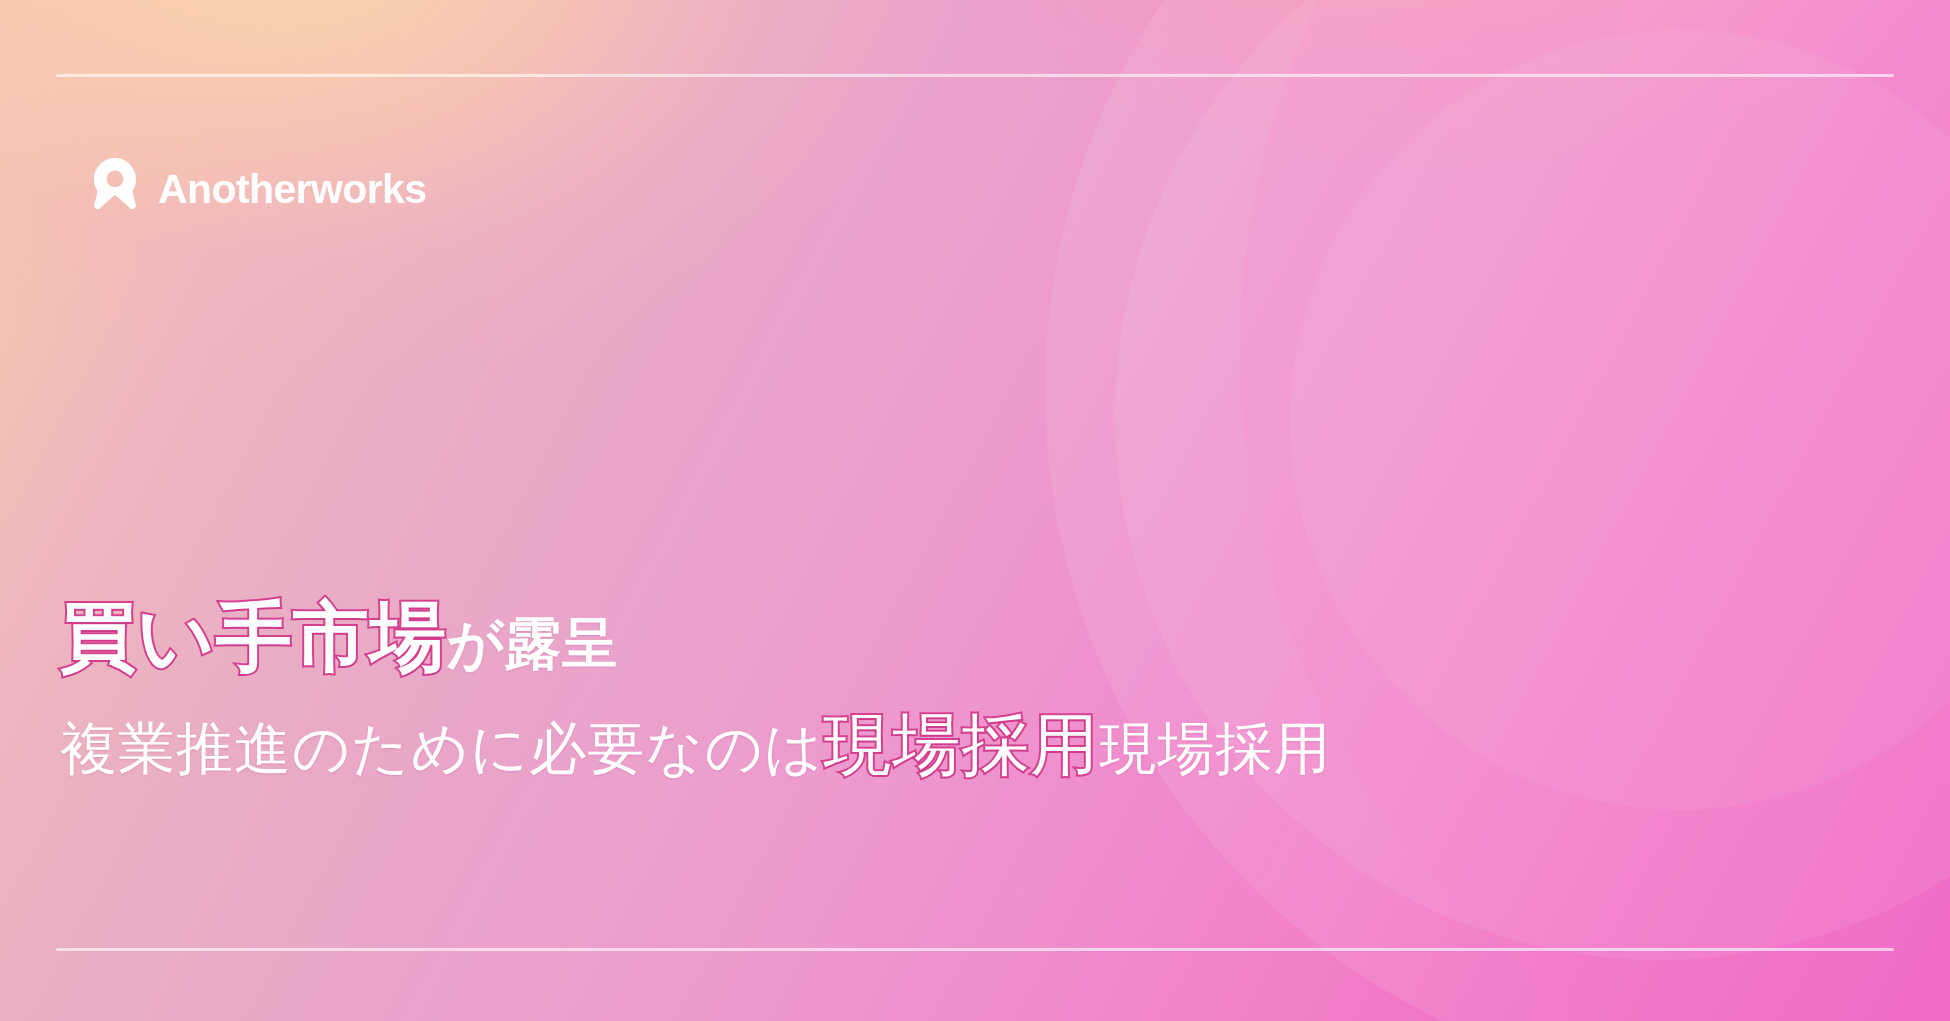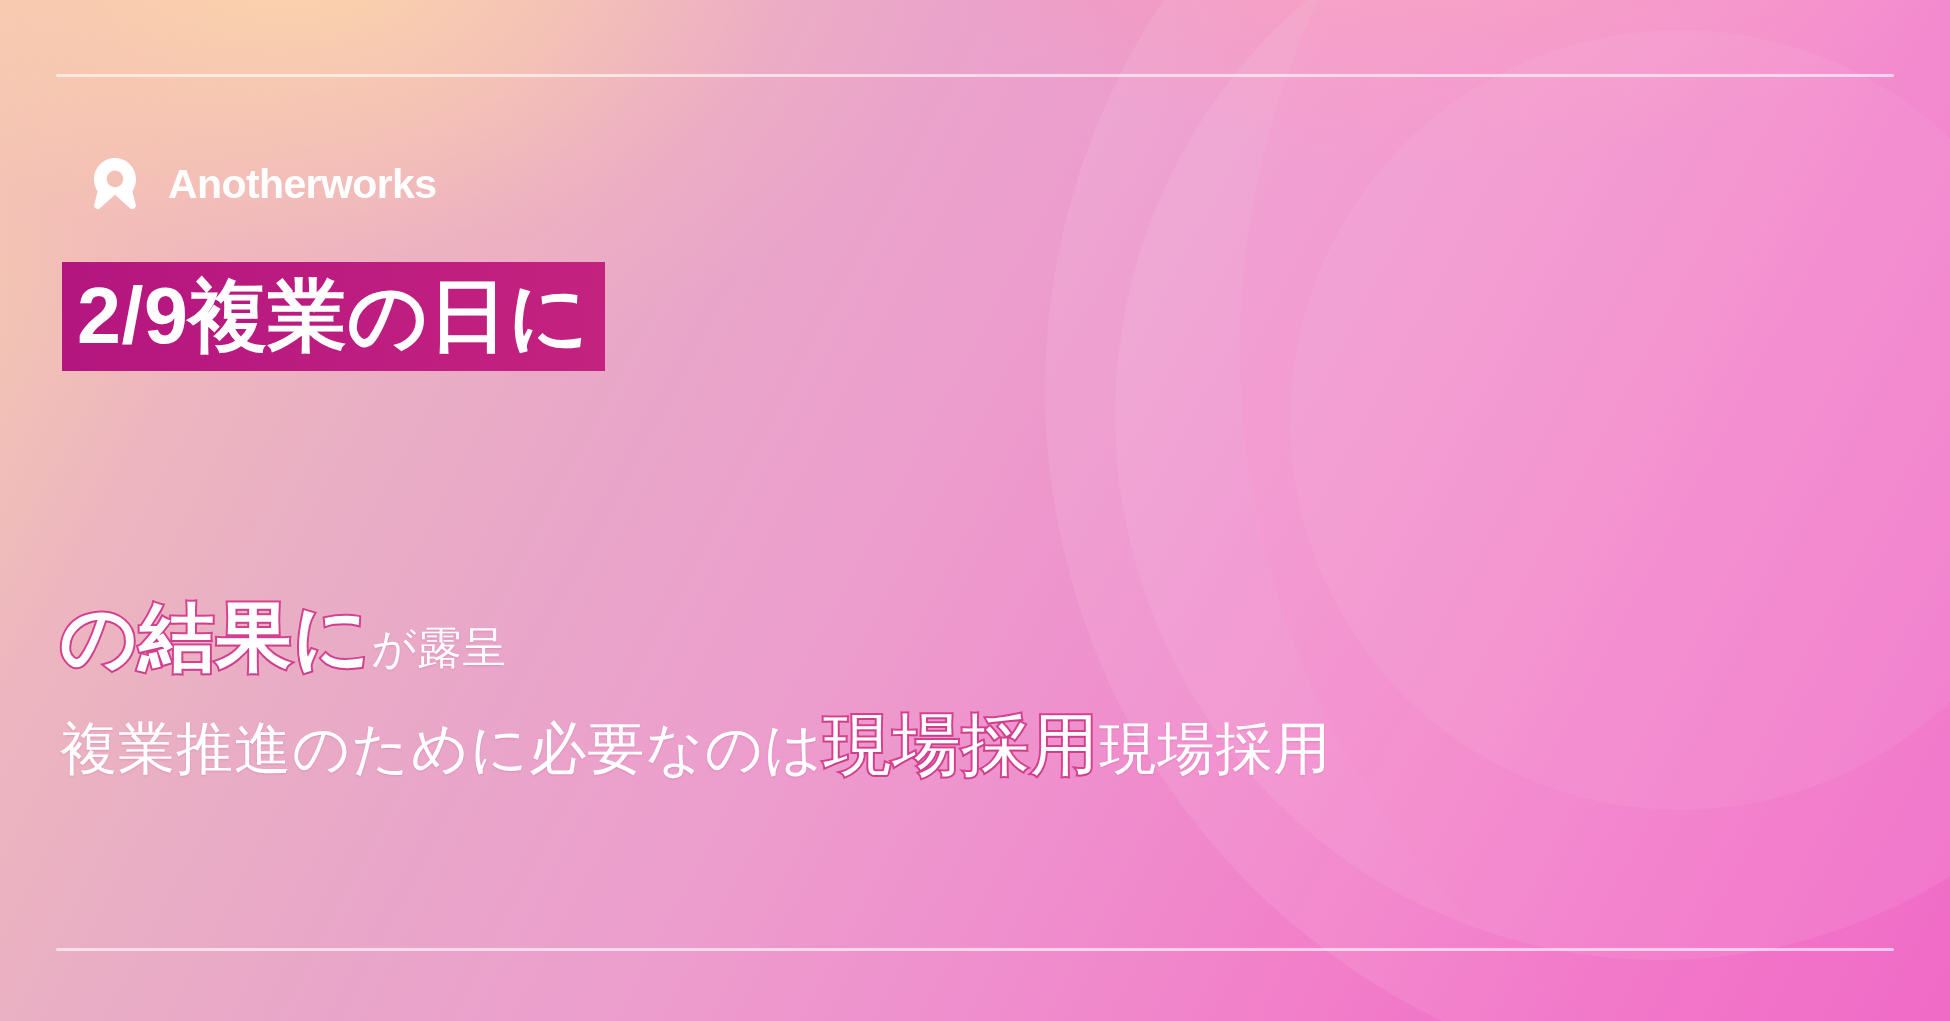--- a/index.html
+++ b/index.html
@@ -93,22 +93,22 @@
   }
   .rule-top { top: 74px; }
   .rule-bottom { top: 948px; }
 
   
   .logo {
     position: absolute;
     left: 92px;
     top: 158px;
     display: flex;
-    align-items: center;
-    gap: 30px;
+    align-items: flex-end;
+    gap: 20px;
   }
   .logo-mark { width: 46px; height: 52px; display: block; }
   .logo-text {
     color: #ffffff;
     font-size: 41px;
     font-weight: bold;
     letter-spacing: -0.6px;
     line-height: 1;
     white-space: nowrap;
   }
@@ -156,22 +156,22 @@
     color: #ffffff;
     font-size: 76px;
     font-weight: bold;
     letter-spacing: 1px;
     -webkit-text-stroke: 4px #d6408f;
     paint-order: stroke fill;
     text-shadow: 0 2px 0 rgba(190, 50, 130, 0.25);
   }
   .sub-light {
     color: #ffffff;
-    font-size: 44px;
-    font-weight: normal;
+    font-size: 56px;
+    font-weight: bold;
     letter-spacing: 1px;
     text-shadow: 0 1px 2px rgba(185, 60, 135, 0.22);
   }
   .sub-line-2 { margin-top: 22px; }
   .sub-light-2 {
     color: #ffffff;
     font-size: 57px;
     font-weight: normal;
     letter-spacing: 1px;
     text-shadow: 0 1px 2px rgba(185, 60, 135, 0.22);
@@ -207,25 +207,24 @@
   <div class="logo">
     <span class="logo-mark-wrap">
       <svg class="logo-mark" viewBox="0 0 46 52" xmlns="http://www.w3.org/2000/svg" aria-hidden="true">
         <path fill="#ffffff" d="M23 0C11.4 0 2 9.5 2 21.3c0 4.6 1.3 8.3 3.6 12.1L2.3 46.6c-.9 3.4 3 5.9 5.6 3.6L23 36.8l15.1 13.4c2.6 2.3 6.5-.2 5.6-3.6l-3.3-13.2c2.3-3.8 3.6-7.5 3.6-12.1C44 9.5 34.6 0 23 0zm0 12.4c4.6 0 8.3 3.8 8.3 8.4S27.6 29.2 23 29.2s-8.3-3.8-8.3-8.4 3.7-8.4 8.3-8.4z"></path>
       </svg>
     </span>
     <span class="logo-text">Anotherworks</span>
   </div>
 
   <div class="headline">
-    <div class="band band-1">2/9複業の日に</div>
   </div>
 
   <div class="subtitle">
     <div class="sub-line sub-line-1">
-      <span class="sub-strong">の結果に</span><span class="sub-light">が露呈</span>
+      <span class="sub-strong">買い手市場</span><span class="sub-light">が露呈</span>
     </div>
     <div class="sub-line sub-line-2">
       <span class="sub-light-2">複業推進のために必要なのは</span><span class="sub-strong-2">現場採用</span><span class="sub-light-2">現場採用</span>
     </div>
   </div>
 
 </div>
 
 </body></html>

